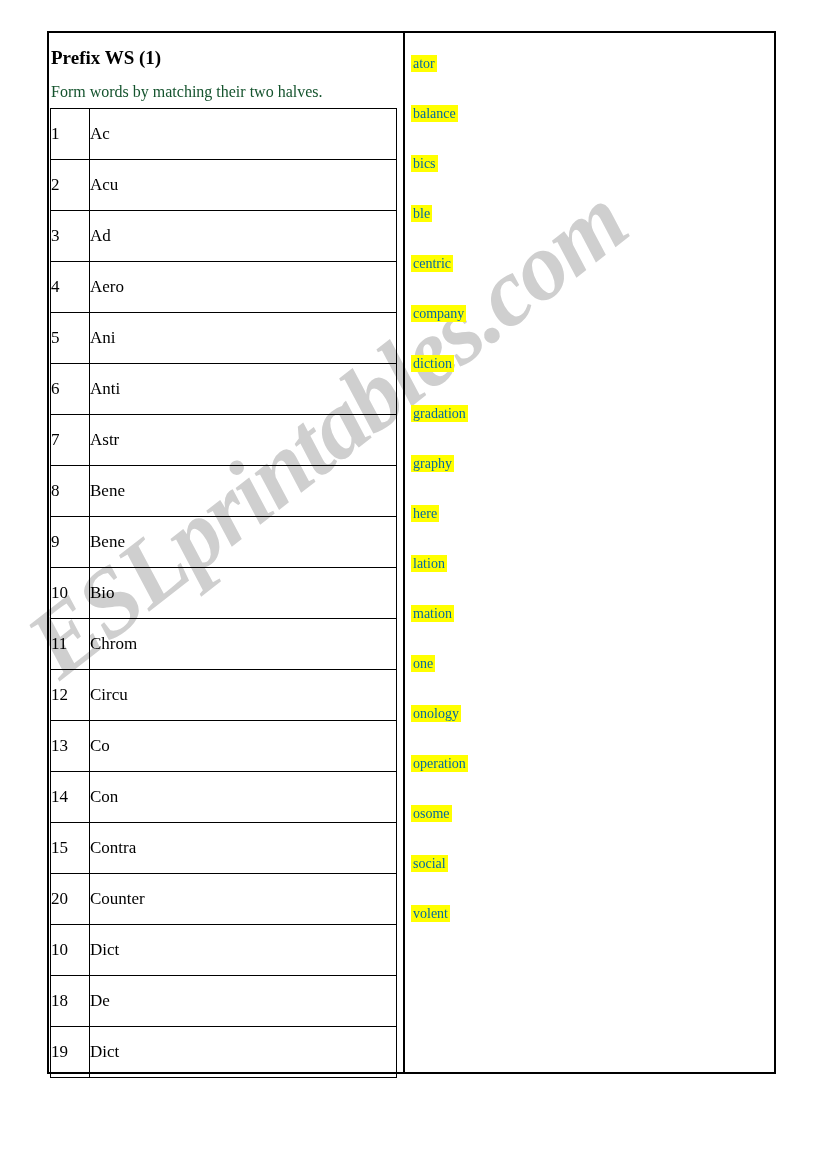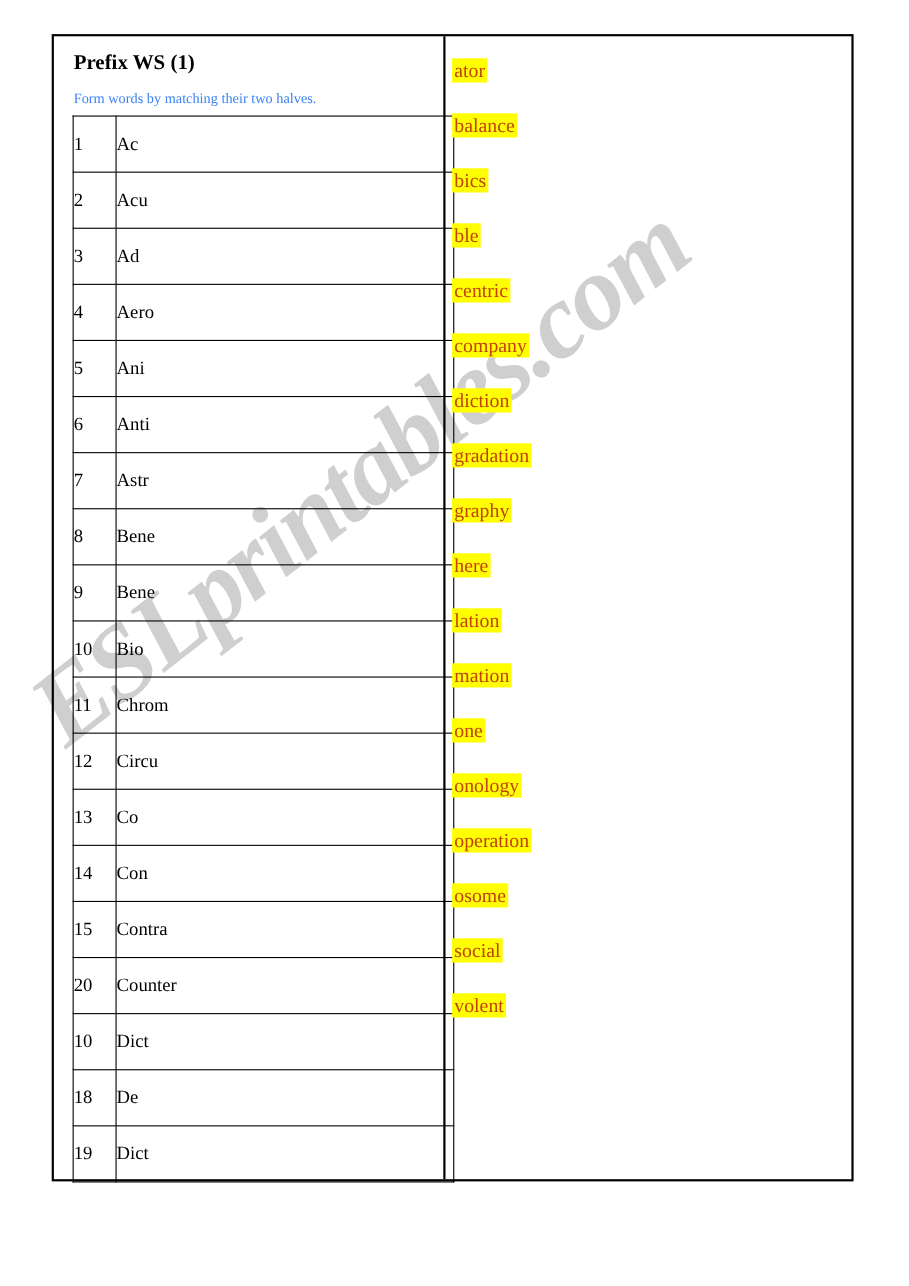--- a/index.html
+++ b/index.html
@@ -62,33 +62,33 @@
   }
 
   
   #left-column {
     position: absolute;
     left: 0;
     top: 0;
     width: 354px;
     height: 100%;
     box-sizing: border-box;
-    padding: 0 8px 0 16px;
+    padding: 0 8px 0 0;
   }
   #worksheet-title {
     margin: 15px 0 0 2px;
     font-size: 19px;
     font-weight: bold;
     color: #000;
     line-height: 1.1;
   }
   #instruction-text {
     margin: 14px 0 8px 2px;
-    font-size: 13px;
-    color: #3b82f6;
+    font-size: 16px;
+    color: #14532d;
     line-height: 1.1;
   }
 
   table#prefix-table {
     border-collapse: collapse;
     width: 347px;
     margin-left: 1px;
     table-layout: fixed;
   }
   table#prefix-table td {
@@ -115,22 +115,22 @@
     left: 356px;
     top: 0;
     width: 369px;
     height: 100%;
     box-sizing: border-box;
     padding: 6px 0 0 6px;
   }
   .suffix-item {
     height: 50px;
     line-height: 50px;
-    font-size: 18px;
-    color: #c2410c;
+    font-size: 14px;
+    color: #0369a1;
   }
   .suffix-item > span {
     background: #ffff00;
     padding: 1px 2px 1px 2px;
     line-height: 1.28;
   }
 </style>
 </head>
 <body>
 

